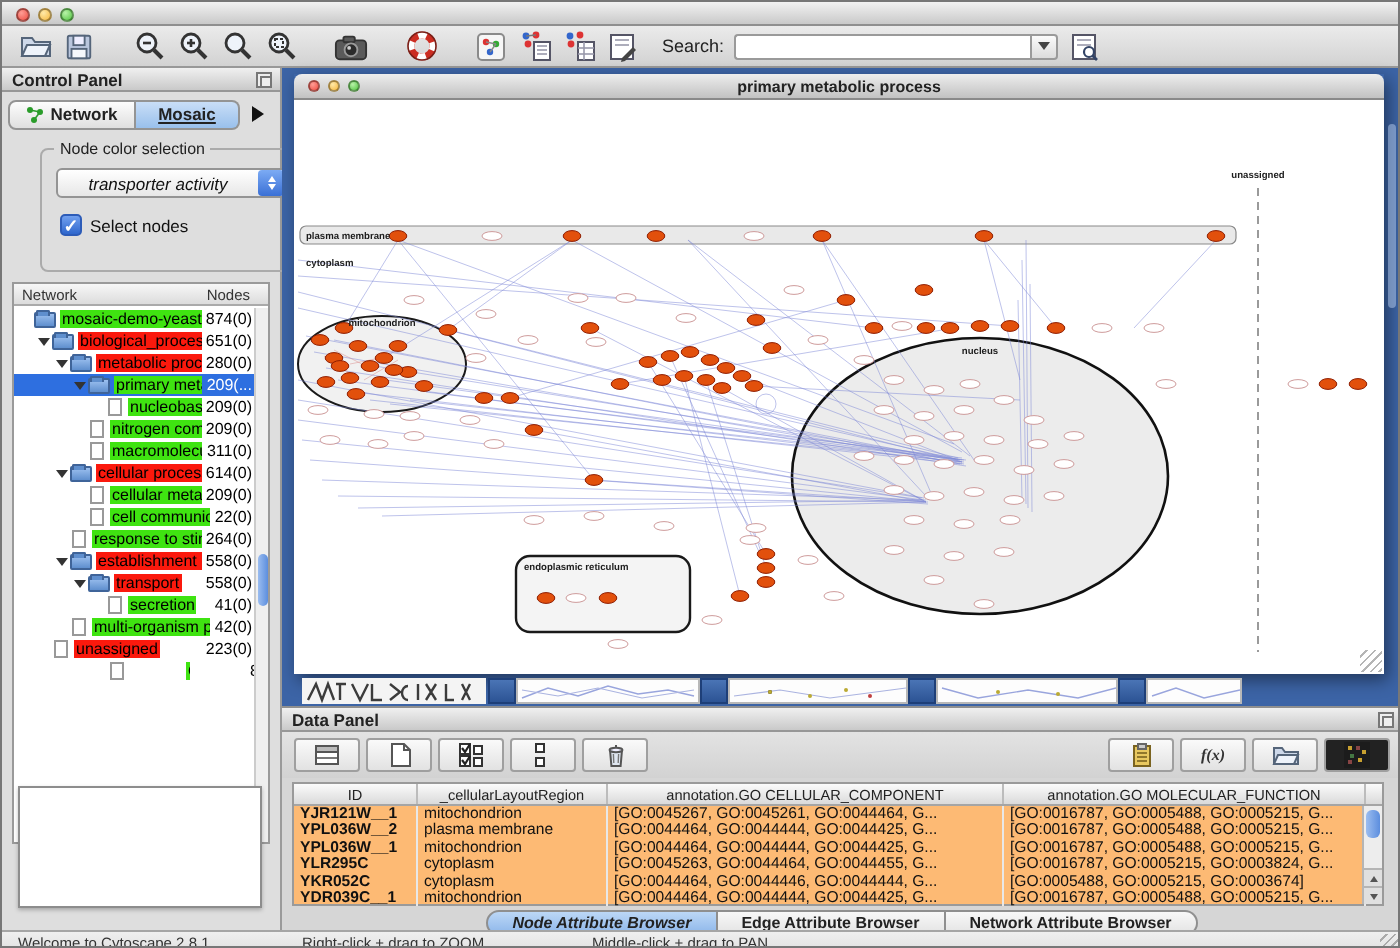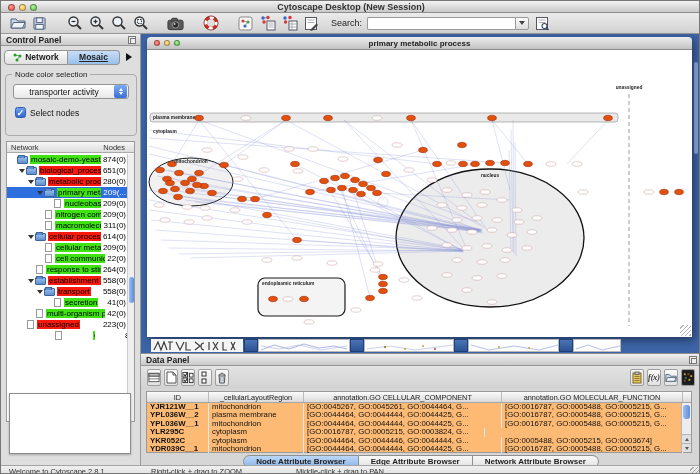--- a/index.html
+++ b/index.html
@@ -38,25 +38,25 @@
   .panel-head{position:relative;height:12px;background:linear-gradient(#f0f0f0,#c9c9c9);border-bottom:1px solid #979797;
               font-size:8.5px;font-weight:bold;color:#222;padding:1px 0 0 5px;}
   .float-icon{position:absolute;right:4px;top:2px;width:8px;height:8px;border:1px solid #777;background:#eee;}
   .float-icon:before{content:"";position:absolute;left:1px;top:1px;width:4px;height:4px;border:1px solid #777;}
   #cp-tabs{position:absolute;left:3px;top:15px;width:134px;height:16px;display:flex;align-items:center;}
   .cp-tab{height:15px;border:1px solid #949494;background:linear-gradient(#fdfdfd,#dfdfdf);
           font-size:8.5px;font-weight:bold;color:#222;display:flex;align-items:center;justify-content:center;gap:3px;}
   .cp-tab.first{border-radius:4px 0 0 4px;width:64px;}
   .cp-tab.sel{background:linear-gradient(#c9def7,#99c0ec);border-radius:0 4px 4px 0;width:52px;border-left:none;text-decoration:underline;}
   #tab-arrow{margin-left:6px;width:0;height:0;border-top:4px solid transparent;border-bottom:4px solid transparent;border-left:6px solid #111;}
-  #groupbox{position:absolute;left:4px;top:40px;width:132px;height:62px;border:1px solid #ababab;border-radius:4px;}
+  #groupbox{position:absolute;left:19px;top:40px;width:132px;height:62px;border:1px solid #ababab;border-radius:4px;}
   #groupbox .legend{position:absolute;left:6px;top:-5px;background:#dedede;padding:0 3px;font-size:8px;color:#222;}
   #dropdown{position:absolute;left:7px;top:9px;width:116px;height:15px;border:1px solid #949494;border-radius:3px;
             background:linear-gradient(#ffffff,#e7e7e7);display:flex;align-items:center;}
-  #dropdown .val{flex:1;font-size:8.5px;color:#111;text-align:center;}
+  #dropdown .val{flex:1;font-size:8.5px;color:#111;text-align:center;font-style:italic;}
   #dropdown .cap{width:13px;height:13px;margin-right:1px;border-radius:2px;background:linear-gradient(#7cabf4,#3a70d6);
                  display:flex;flex-direction:column;align-items:center;justify-content:center;gap:1px;}
   .mini-up{width:0;height:0;border-left:2.5px solid transparent;border-right:2.5px solid transparent;border-bottom:3px solid #fff;}
   .mini-dn{width:0;height:0;border-left:2.5px solid transparent;border-right:2.5px solid transparent;border-top:3px solid #fff;}
   #checkbox-row{position:absolute;left:9px;top:32px;display:flex;align-items:center;gap:4px;}
   #checkbox{width:11px;height:11px;border-radius:2.5px;border:1px solid #2d5cb8;
             background:linear-gradient(#71a0ef,#2f67cd);color:#fff;font-size:9px;line-height:10px;text-align:center;font-weight:bold;}
   #checkbox-row .lbl{font-size:8.5px;color:#111;}
   #tree-box{position:absolute;left:5px;top:107px;width:129px;height:281px;background:#fff;border:1px solid #9a9a9a;}
   #tree-head{height:11px;background:linear-gradient(#f7f7f7,#dcdcdc);border-bottom:1px solid #aaa;
@@ -88,60 +88,59 @@
   .grip{position:absolute;right:1px;bottom:1px;width:11px;height:11px;
         background:repeating-linear-gradient(135deg,transparent 0 2px,#b5b5b5 2px 3px);}
   #mini-strip{position:absolute;left:0;top:305px;width:560px;height:14px;}
   .mini-bar{position:absolute;top:0;height:13px;width:14px;background:linear-gradient(#4a74b5,#2c5394);border:1px solid #1e3f78;}
   .mini-thumb{position:absolute;top:0;height:13px;background:#fdfdfd;border:1px solid #b8b8b8;overflow:hidden;}
   #scribble{position:absolute;left:10px;top:0;width:92px;height:13px;background:#f4f4f4;}
   #desk-scroll{position:absolute;right:3px;top:28px;width:4px;height:92px;border-radius:2px;background:rgba(200,220,250,.45);}
   
   #dp-toolbar{position:absolute;left:0;top:12px;width:560px;height:23px;display:flex;align-items:center;padding:0 6px;gap:3px;
               background:linear-gradient(#e3e3e3,#d2d2d2);}
-  .dpicon{width:14px;height:17px;border:1px solid #9f9f9f;border-radius:2px;background:linear-gradient(#fafafa,#e2e2e2);
+  .dpicon{width:33px;height:17px;border:1px solid #9f9f9f;border-radius:2px;background:linear-gradient(#fafafa,#e2e2e2);
           display:flex;align-items:center;justify-content:center;flex:none;}
   .dp-spacer{flex:1;}
   #dp-table{position:absolute;left:5px;top:37px;width:546px;height:62px;background:#fdba74;border:1px solid #9a9a9a;font-size:7.8px;}
   #dp-thead{display:flex;height:11px;background:linear-gradient(#fbfbfb,#dadada);border-bottom:1px solid #a5a5a5;}
   .th{font-size:7.3px;color:#222;text-align:center;overflow:hidden;white-space:nowrap;border-right:1px solid #bcbcbc;line-height:11px;}
   .dp-row{display:flex;height:8.4px;align-items:center;}
   .td{overflow:hidden;white-space:nowrap;padding-left:3px;border-right:1px solid #e8e8e8;color:#111;line-height:8.4px;}
   .td.id{font-weight:bold;}
   #dp-scroll{position:absolute;right:0;top:11px;bottom:0;width:10px;background:#ededed;border-left:1px solid #b5b5b5;}
   #dp-scroll .thumb{position:absolute;left:1px;top:2px;width:7px;height:14px;border-radius:3px;background:linear-gradient(90deg,#9bbdf0,#5c8ede);}
   #dp-scroll .btns{position:absolute;left:0;bottom:0;width:9px;height:18px;display:flex;flex-direction:column;}
   #dp-scroll .btn{flex:1;border-top:1px solid #b5b5b5;display:flex;align-items:center;justify-content:center;background:#e0e0e0;}
   .tinytri-up{width:0;height:0;border-left:2.5px solid transparent;border-right:2.5px solid transparent;border-bottom:3.5px solid #555;}
   .tinytri-dn{width:0;height:0;border-left:2.5px solid transparent;border-right:2.5px solid transparent;border-top:3.5px solid #555;}
   #dp-tabs{position:absolute;left:0;top:101px;width:560px;display:flex;justify-content:center;}
   .dp-tab{height:13px;border:1px solid #8f8f8f;background:linear-gradient(#f8f8f8,#e3e3e3);font-size:8px;font-weight:bold;
           color:#222;display:flex;align-items:center;padding:0 12px;border-left:none;}
-  .dp-tab:first-child{border-radius:7px 0 0 7px;border-left:1px solid #8f8f8f;}
+  .dp-tab:first-child{border-radius:7px 0 0 7px;border-left:1px solid #8f8f8f;font-style:italic;}
   .dp-tab:last-child{border-radius:0 7px 7px 0;}
   .dp-tab.sel{background:linear-gradient(#bcd7f6,#8db6ea);}
   
   #status-bar span{position:absolute;top:1px;}
   #st-left{left:8px;}#st-mid{left:150px;}#st-right{left:295px;}
   #st-grip{position:absolute;right:1px;top:0;width:10px;height:9px;
            background:repeating-linear-gradient(135deg,transparent 0 2px,#aaa 2px 3px);}
   svg text{font-family:"Liberation Sans",sans-serif;}
 </style>
 </head>
 <body>
 
 <div id="win">
 
   <div id="titlebar" class="macbar">
     <div class="lights">
       <span class="light r"></span>
       <span class="light y"></span>
       <span class="light g"></span>
     </div>
-    <div class="title">Cytoscape Desktop (New Session)</div>
   </div>
 
   <div id="toolbar">
     <span class="ticon">
         <svg width="16" height="16" viewBox="0 0 16 16">
           <path d="M1 4h5l1.5 2H15v7H1z" fill="#cdd8ea" stroke="#55657a"></path>
           <path d="M1 13L3.5 7.5H15L12.5 13z" fill="#eef3fb" stroke="#55657a"></path>
         </svg>
       </span>
     <span class="ticon">
@@ -768,20 +767,21 @@
           </div>
           <div class="dp-row">
             <div class="td id" style="width: 62px;">YPL036W__1</div>
             <div class="td" style="width: 95px;">mitochondrion</div>
             <div class="td" style="width: 198px;">[GO:0044464, GO:0044444, GO:0044425, G...</div>
             <div class="td" style="width: 181px;">[GO:0016787, GO:0005488, GO:0005215, G...</div>
           </div>
           <div class="dp-row">
             <div class="td id" style="width: 62px;">YLR295C</div>
             <div class="td" style="width: 95px;">cytoplasm</div>
+            <div class="td" style="width: 198px;">[GO:0045263, GO:0044464, GO:0044455, G...</div>
             <div class="td" style="width: 181px;">[GO:0016787, GO:0005215, GO:0003824, G...</div>
           </div>
           <div class="dp-row">
             <div class="td id" style="width: 62px;">YKR052C</div>
             <div class="td" style="width: 95px;">cytoplasm</div>
             <div class="td" style="width: 198px;">[GO:0044464, GO:0044446, GO:0044444, G...</div>
             <div class="td" style="width: 181px;">[GO:0005488, GO:0005215, GO:0003674]</div>
           </div>
           <div class="dp-row">
             <div class="td id" style="width: 62px;">YDR039C__1</div>

